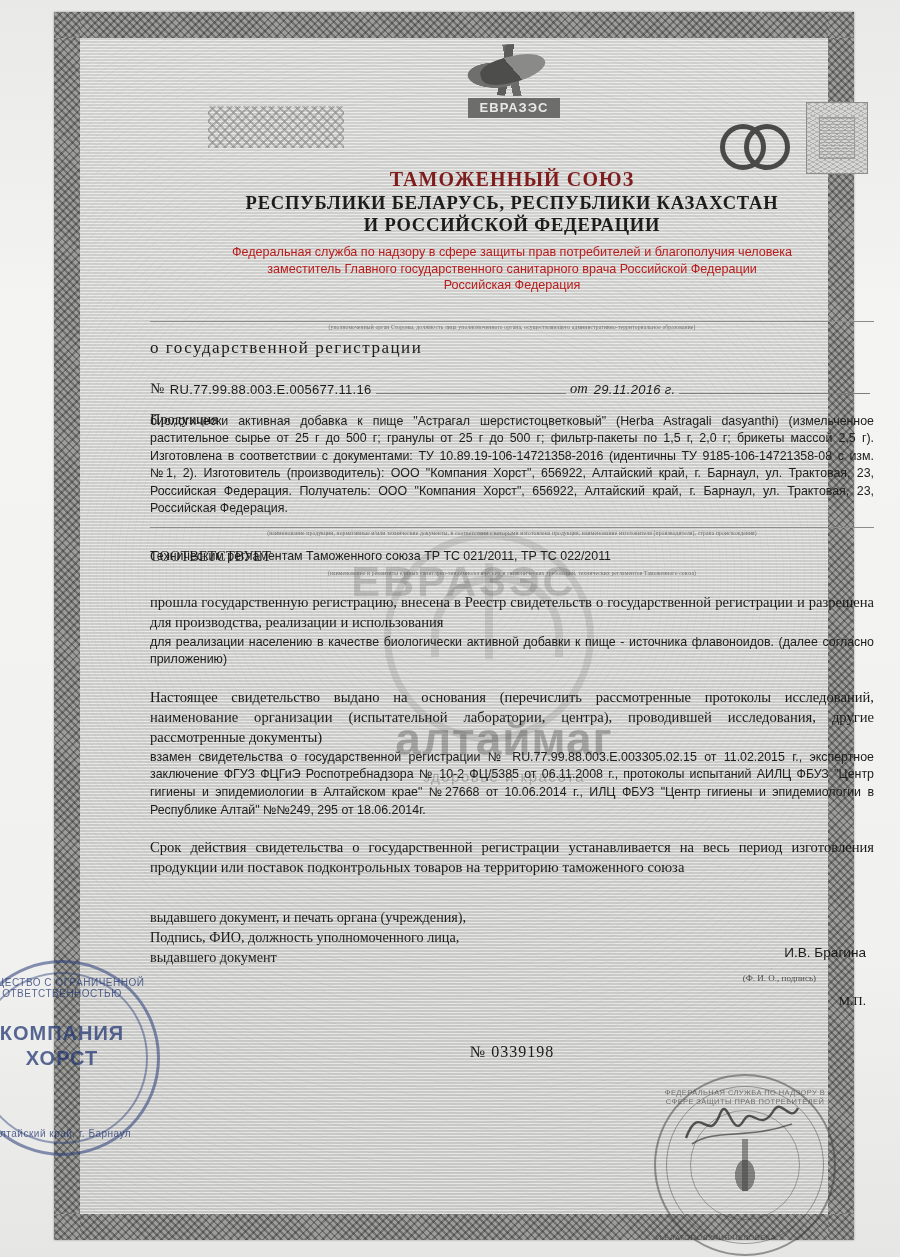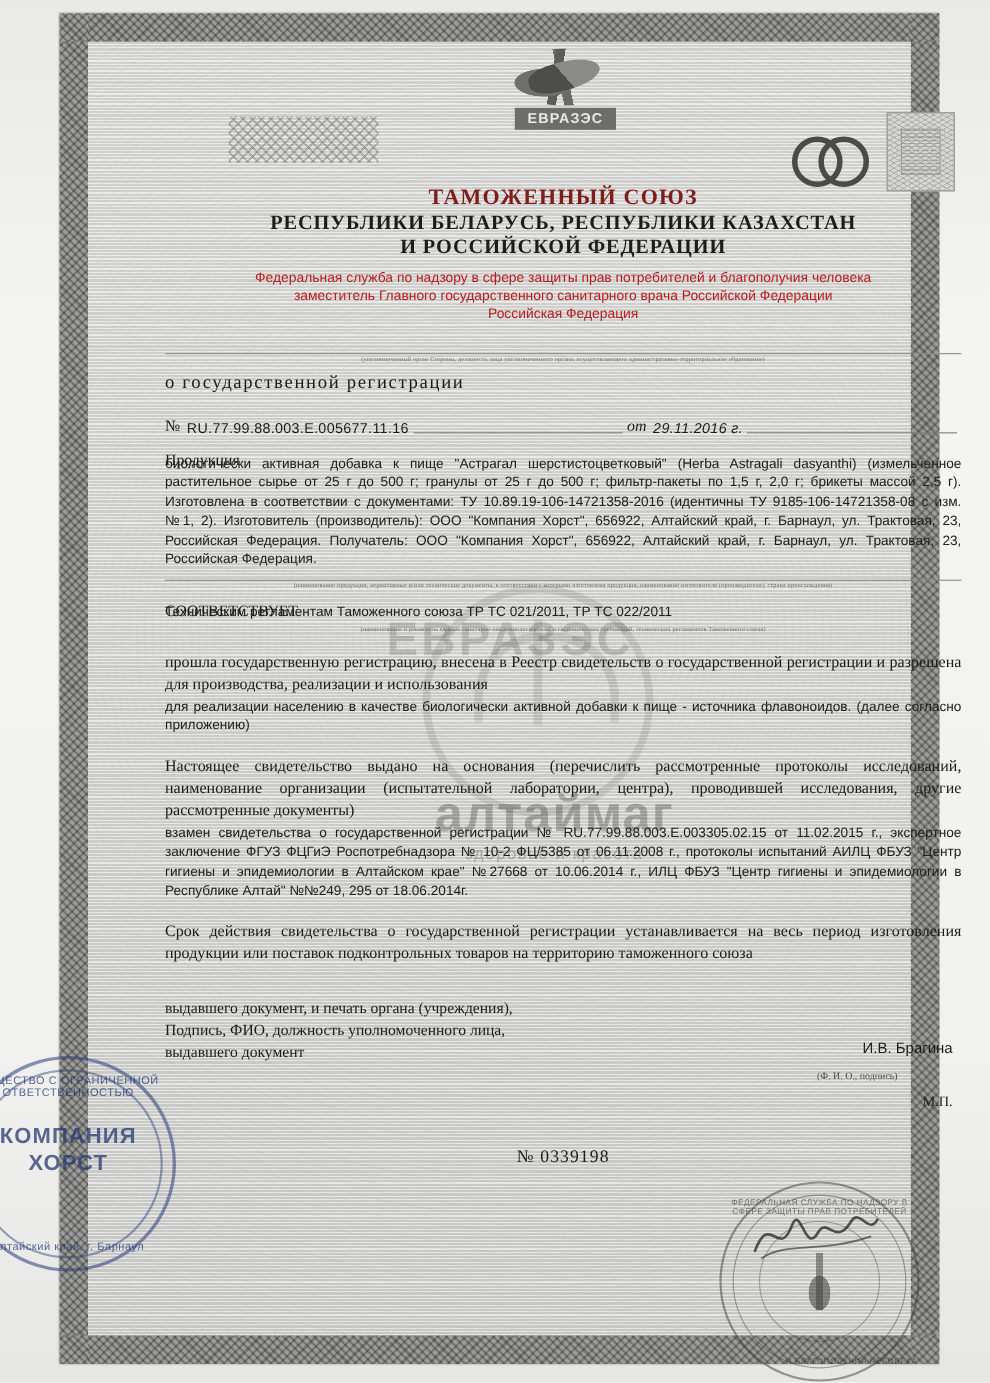--- a/index.html
+++ b/index.html
@@ -433,21 +433,21 @@
   #stamp-right .c-top {
     position: absolute;
     left: 0; top: 12px; width: 100%;
     text-align: center;
     font-size: 7.5px;
     letter-spacing: .4px;
   }
   #stamp-right .c-bot {
     position: absolute;
     left: 0; bottom: 12px; width: 100%;
-    text-align: right;
+    text-align: left;
     font-size: 7.5px;
     letter-spacing: .4px;
   }
   #stamp-right .eagle {
     position: absolute;
     left: 50%; top: 50%;
     width: 46px; height: 52px;
     margin: -26px 0 0 -23px;
     background:
       radial-gradient(ellipse at 50% 70%, rgba(60,60,60,0.55) 0 30%, transparent 31%),

